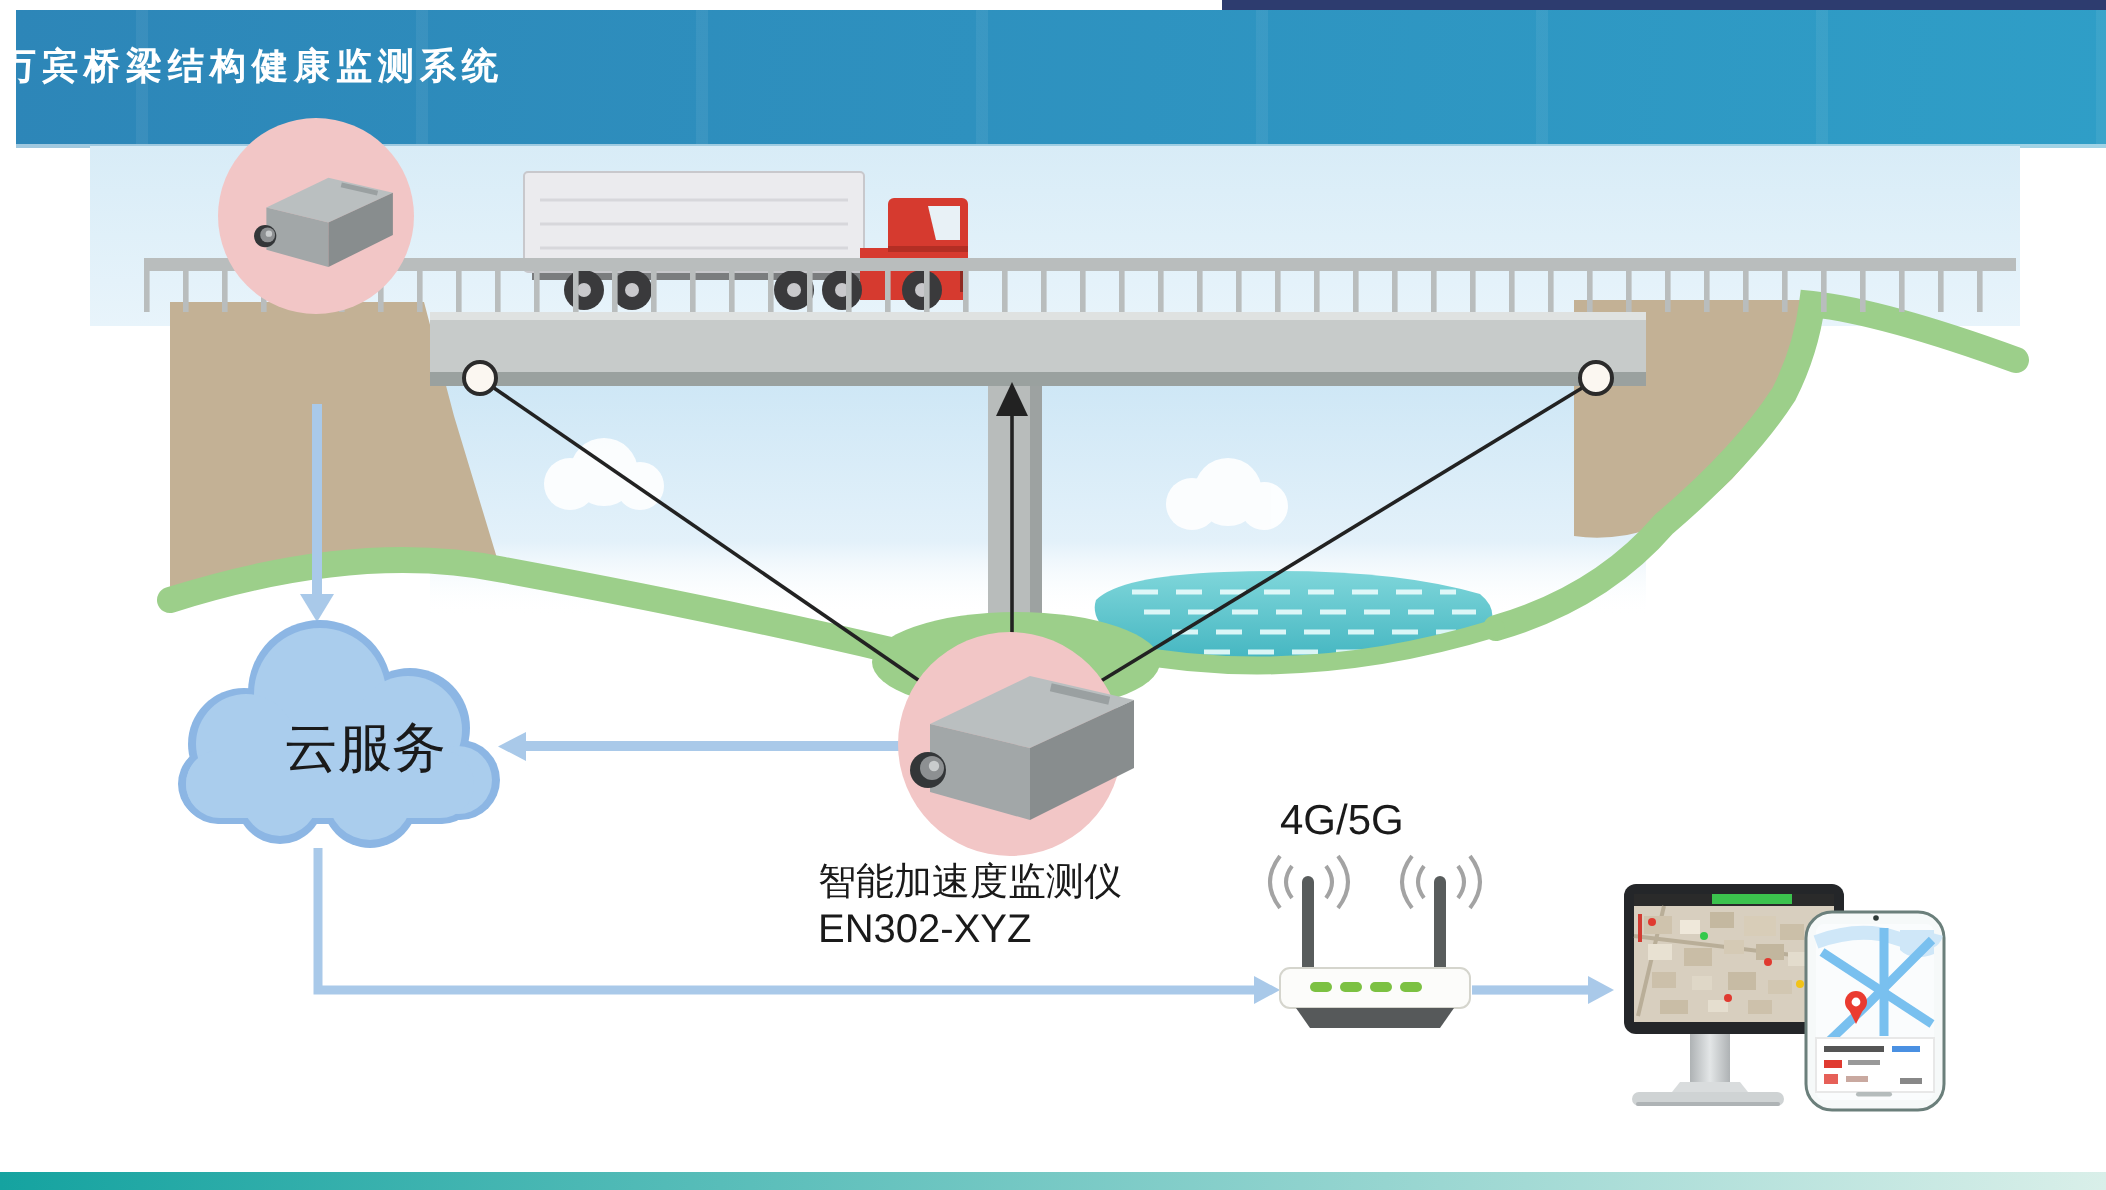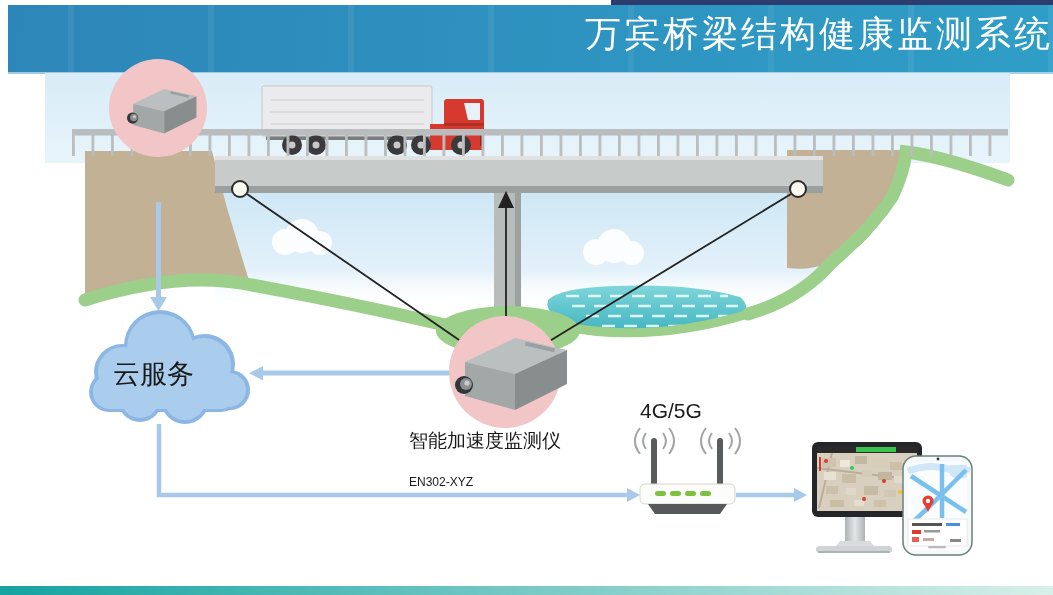--- a/index.html
+++ b/index.html
@@ -6,32 +6,32 @@
   body{font-family:"Liberation Sans","DejaVu Sans",sans-serif;}
   #stage{position:relative;width:1053px;height:595px;background:#fff;overflow:hidden;}
 
   
   .header{position:absolute;left:8px;right:0;top:5px;height:67px;
     background:linear-gradient(95deg,var(--header-from),var(--header-to));
     border-bottom:2px solid rgba(255,255,255,.55);z-index:0;}
   .header .texture{position:absolute;inset:0;opacity:.12;
     background:repeating-linear-gradient(90deg,rgba(255,255,255,.0) 0 60px,rgba(255,255,255,.5) 60px 66px,rgba(255,255,255,0) 66px 140px);}
   .navy-strip{position:absolute;top:0;right:0;width:42%;height:5px;background:#16275f;opacity:.9;z-index:0;}
-  .title{position:absolute;left:0;right:0;top:0;height:67px;line-height:67px;text-align:right;
-    color:var(--title-color);font-size:36px;font-weight:400;letter-spacing:3px;z-index:2;}
+  .title{position:absolute;left:0;right:0;top:0;height:67px;line-height:67px;text-align:left;
+    color:var(--title-color);font-size:18px;font-weight:700;letter-spacing:3px;z-index:2;}
 
   
   #art{position:absolute;left:0;top:0;z-index:1;}
 
   
   .lbl{position:absolute;z-index:2;color:#1a1a1a;}
-  .cloud-label{left:113px;top:356px;width:110px;text-align:left;font-size:27px;font-weight:500;}
+  .cloud-label{left:113px;top:356px;width:110px;text-align:right;font-size:27px;font-weight:500;}
   .sensor-label{left:409px;top:428px;width:200px;text-align:left;}
   .sensor-label .l1{font-size:19px;font-weight:500;}
-  .sensor-label .l2{font-size:12px;margin-top:21px;}
+  .sensor-label .l2{font-size:20px;margin-top:0;}
   .network-label{left:640px;top:399px;width:82px;text-align:left;font-size:21px;font-weight:500;}
 
   
   .bottombar{position:absolute;left:0;right:0;bottom:0;height:9px;z-index:1;
     background:linear-gradient(90deg,var(--bar-from),var(--bar-to));} .f-earth{fill:var(--earth);}
   .s-grass{stroke:var(--grass);} .f-grass{fill:var(--grass);}
   .f-rail{fill:var(--rail);} .f-deck{fill:var(--deck);} .f-deckdark{fill:var(--deck-dark);}
   .f-pink{fill:var(--pink);} .f-cloud{fill:var(--cloud);} .f-clouddark{fill:var(--cloud-dark);}
   .f-arrow{fill:var(--arrow-blue);} .s-arrow{stroke:var(--arrow-blue);}
   .s-line{stroke:var(--line);} .f-line{fill:var(--line);}

